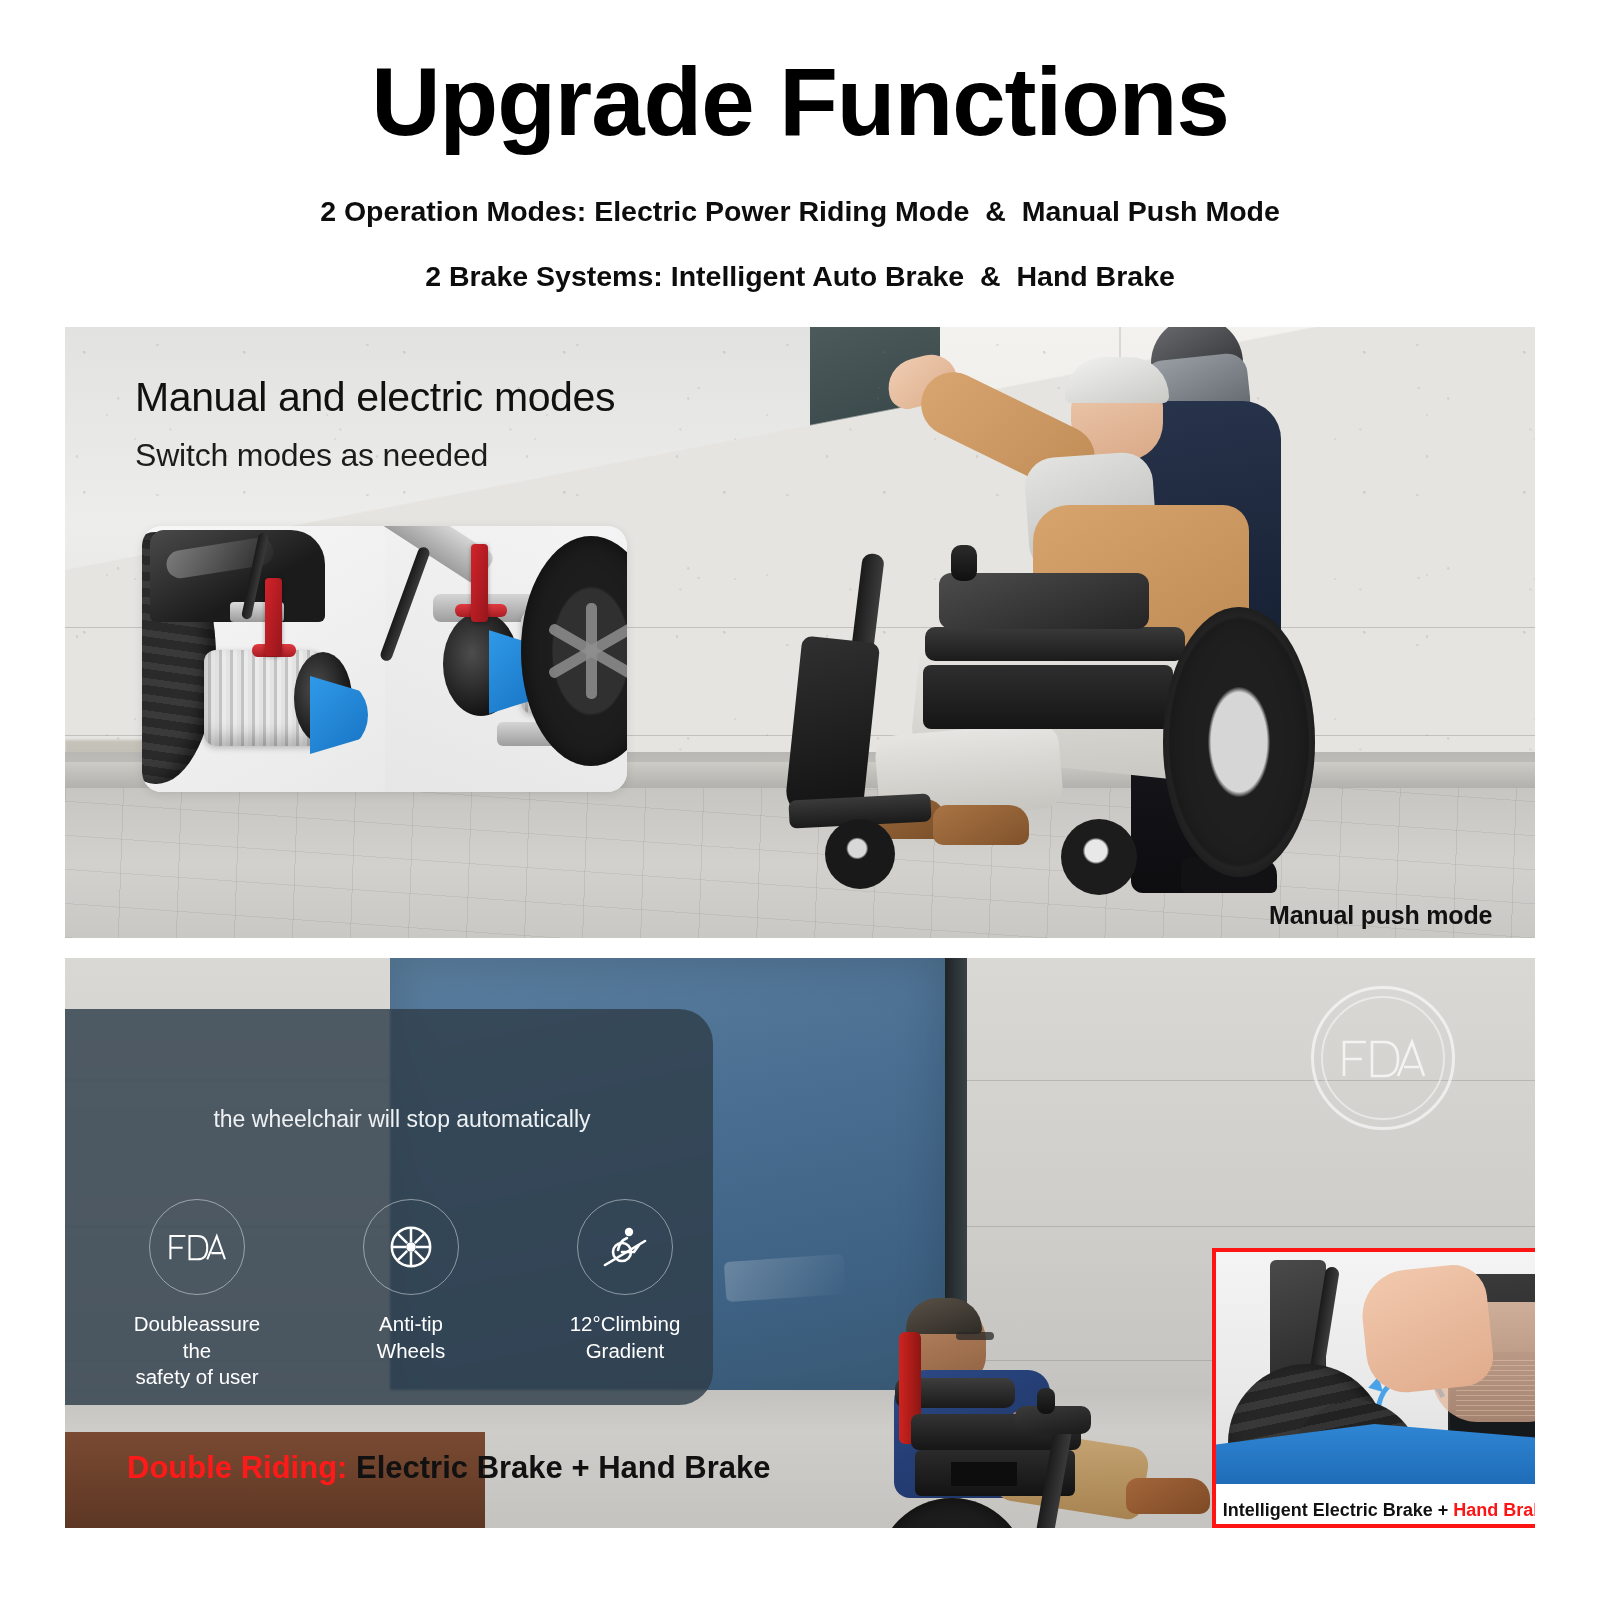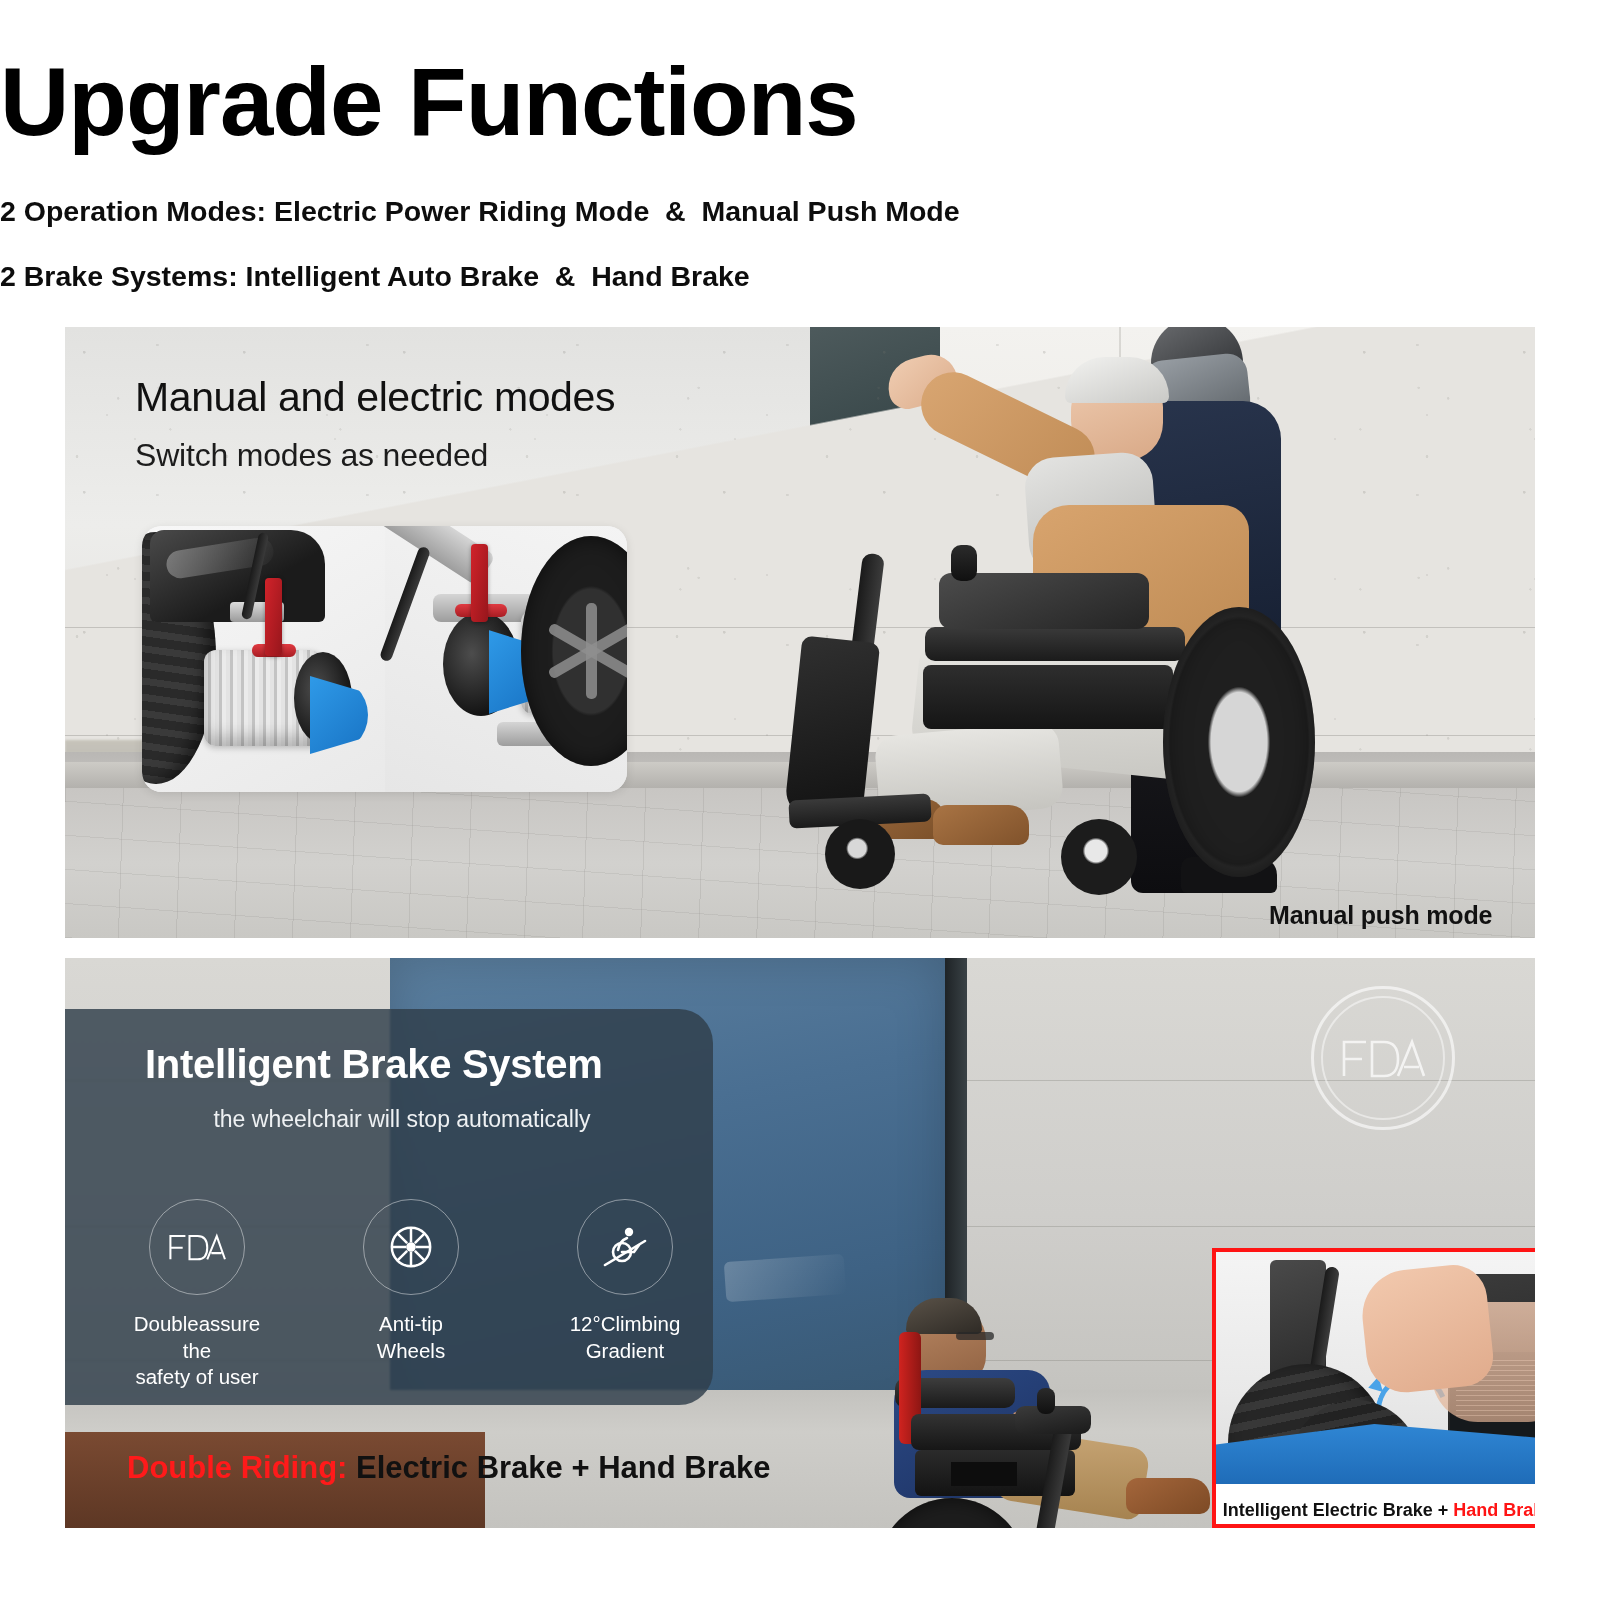--- a/index.html
+++ b/index.html
@@ -7,21 +7,21 @@
     background: #ffffff;
   }
   body {
     width: 1600px; height: 1600px;
     font-family: "Liberation Sans", sans-serif;
     overflow: hidden;
     position: relative;
   }
 
   
-  .header { width: 100%; }
+  .header { width: 100%; text-align: center; }
   .page-title {
     font-size: 96px;
     font-weight: 700;
     letter-spacing: -1px;
     color: #000;
     margin: 0;
     padding-top: 52px;
     line-height: 1.05;
     font-family: "Liberation Sans", sans-serif;
   }
@@ -541,21 +541,20 @@
     <div class="sil" style="left:96px; top:74px; width:66px; height:24px; background:#0d0d0d;"></div>
     <div class="sil" style="left:22px; top:110px; width:150px; height:150px; border-radius:50%; background:radial-gradient(circle at 50% 50%, #c9c9c9 0 18%, #e2e2e2 19% 30%, #1d1d1d 33% 74%, #2a2a2a 76% 100%); box-shadow: inset 0 0 20px rgba(0,0,0,.6);"></div>
 
     <div class="sil" style="left:186px; top:36px; width:18px; height:160px; background:linear-gradient(90deg,#1b1b1b,#3a3a3a); border-radius:9px; transform:rotate(10deg);"></div>
 
     <div class="sil" style="left:160px; top:18px; width:76px; height:28px; background:linear-gradient(170deg,#3b3b3b,#1a1a1a); border-radius:10px;"></div>
     <div class="sil" style="left:182px; top:0px; width:18px; height:26px; background:linear-gradient(180deg,#2a2a2a,#101010); border-radius:8px;"></div>
   </div>
 
   <div class="brake-card">
-    <div class="bc-title">Intelligent Brake System</div>
     <div class="bc-sub">
       <div>the wheelchair will stop automatically</div>
     </div>
 
     <div class="features">
       <div class="feature">
         <div class="f-circle">
           <svg width="60" height="30" viewBox="0 0 86 44" fill="none" stroke="#ffffff" stroke-width="3">
             <path d="M4 40 V6 H26 M4 23 H22"></path>
             <path d="M32 40 V6 H44 C54 6 58 13 58 23 C58 33 54 40 44 40 H32 Z"></path>

